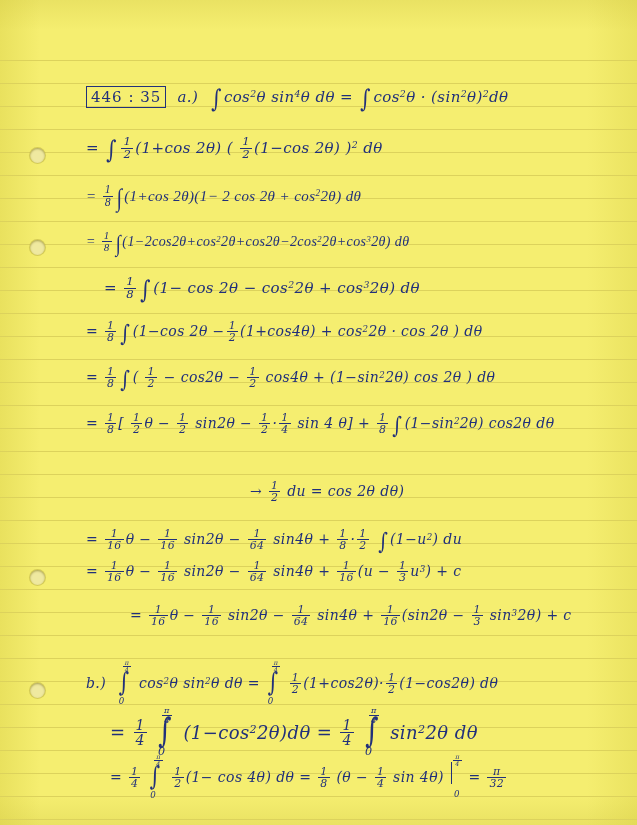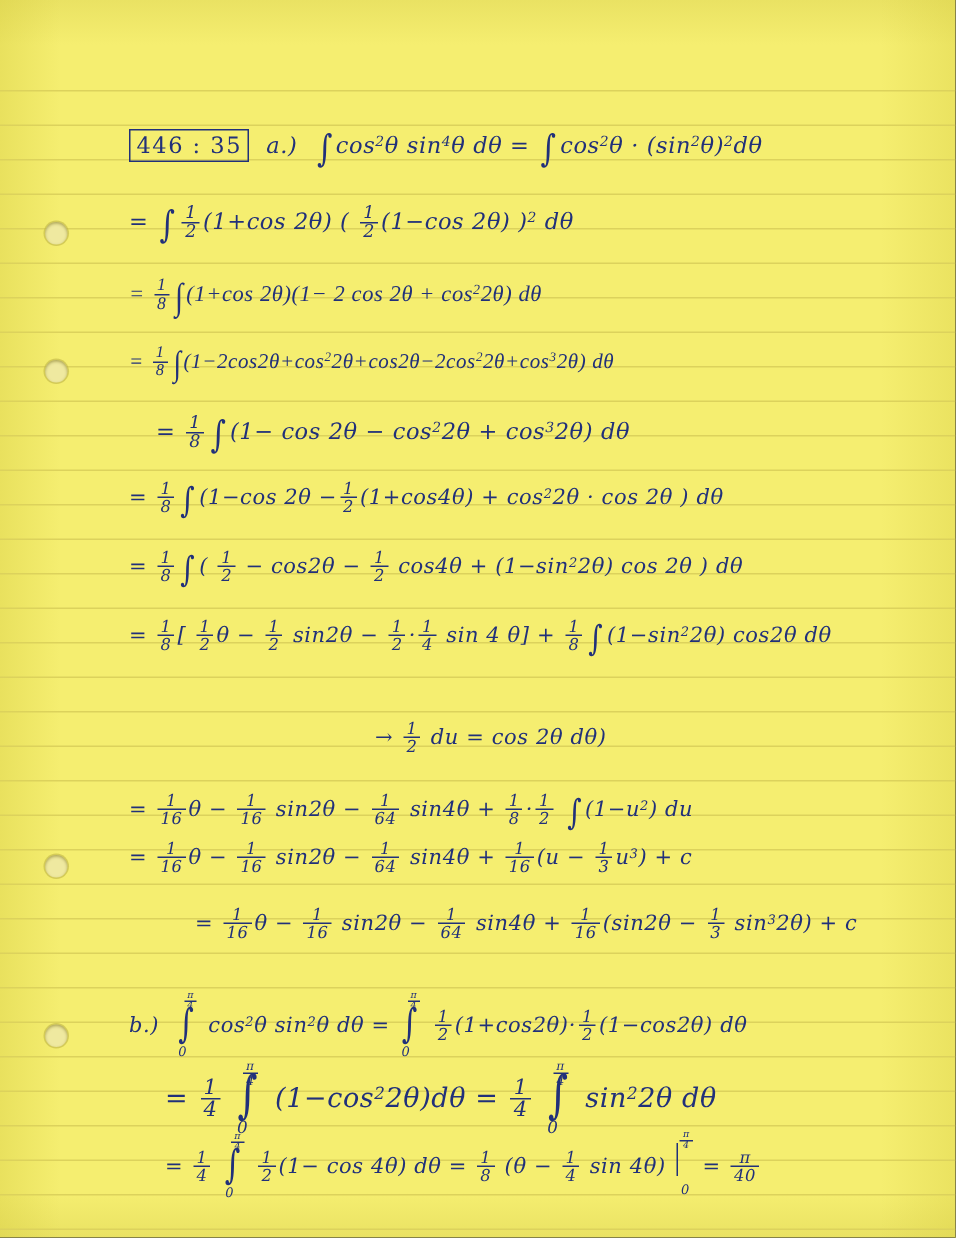--- a/index.html
+++ b/index.html
@@ -238,17 +238,17 @@
       (1−cos<sup>2</sup>2θ)dθ = <span class="frac"><span class="num">1</span><span class="den">4</span></span>
       <span class="defint"><span class="lim-top"><span class="frac"><span class="num">π</span><span class="den">4</span></span></span><span class="big">∫</span><span class="lim-bot">0</span></span>
       sin<sup>2</sup>2θ dθ
     </div>
 
     <div class="ln" style="left:110px; top:766px; font-size:14px;">
       = <span class="frac"><span class="num">1</span><span class="den">4</span></span>
       <span class="defint"><span class="lim-top"><span class="frac"><span class="num">π</span><span class="den">4</span></span></span><span class="big">∫</span><span class="lim-bot">0</span></span>
       <span class="frac"><span class="num">1</span><span class="den">2</span></span>(1− cos 4θ) dθ = <span class="frac"><span class="num">1</span><span class="den">8</span></span>
       <span class="evalbar">(θ − <span class="frac"><span class="num">1</span><span class="den">4</span></span> sin 4θ)<span class="bar"></span><span class="etop"><span class="frac"><span class="num">π</span><span class="den">4</span></span></span><span class="ebot">0</span></span>
-      &nbsp;&nbsp;= <span class="frac"><span class="num">π</span><span class="den">40</span></span>
+      &nbsp;&nbsp;= <span class="frac"><span class="num">π</span><span class="den">32</span></span>
     </div>
 
   </div>
 </div>
 
 </body></html>

